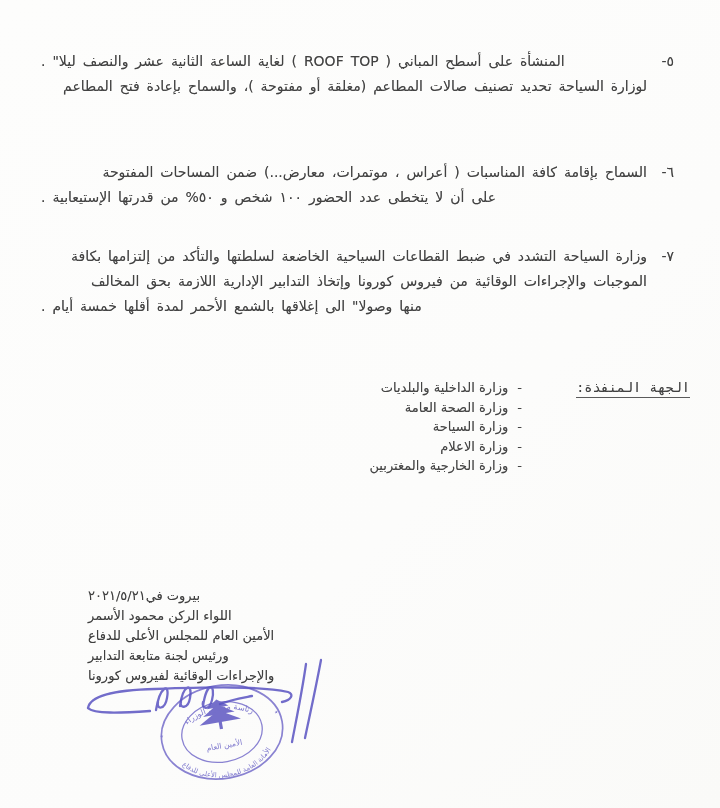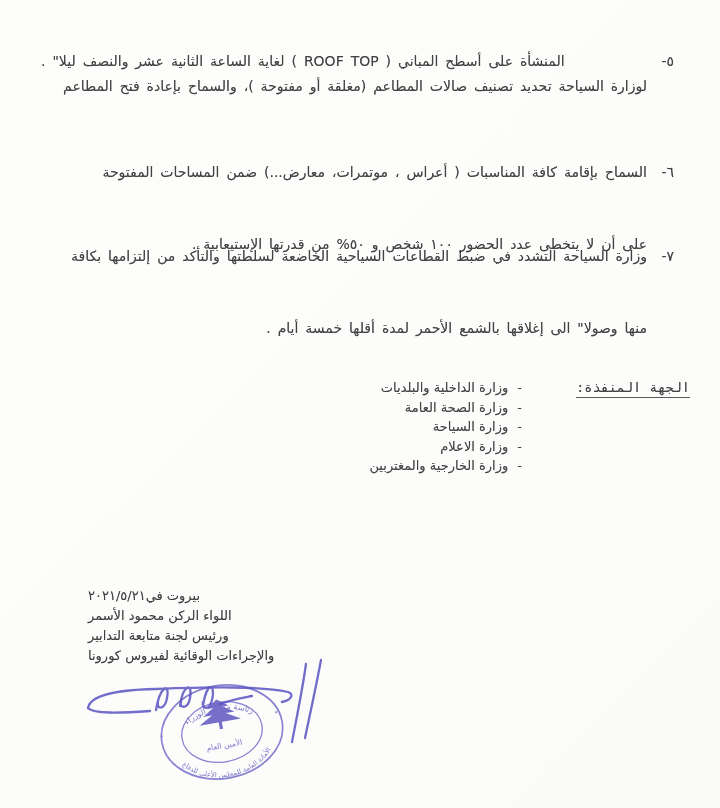--- a/index.html
+++ b/index.html
@@ -24,21 +24,21 @@
     word-spacing:2.5px;
     text-shadow:0 0 .6px rgba(110,110,110,.55);
     padding-right:27px;
   }
   .clause .num{
     position:absolute;right:0;top:0;width:26px;
     text-align:right;letter-spacing:0;
   }
   .clause .line{white-space:nowrap;text-align:right;}
   .clause .line.align-left{text-align:left;}
-  .clause .line.align-center{text-align:right;margin-top:47px;}
+  .clause .line.align-center{text-align:left;}
   
   .exec-heading{
     position:absolute;top:379px;right:30px;
     direction:rtl;color:#424242;font-size:13.5px;
     border-bottom:1px solid #5a5a5a;padding-bottom:1px;
     text-shadow:0 0 .6px rgba(110,110,110,.55);
     white-space:nowrap;
     font-family:Liberation Mono, monospace;
   }
   .ministries{
@@ -73,20 +73,21 @@
 
   <div class="clause" style="top:160px">
     <span class="num">٦-</span>
     <div class="line">السماح بإقامة كافة المناسبات ( أعراس ، موتمرات، معارض...) ضمن المساحات المفتوحة</div>
     <div class="line align-center">على أن لا يتخطى عدد الحضور ١٠٠ شخص و ٥٠% من قدرتها الإستيعابية .</div>
   </div>
 
   <div class="clause" style="top:244px">
     <span class="num">٧-</span>
     <div class="line">وزارة السياحة التشدد في ضبط القطاعات السياحية الخاضعة لسلطتها والتأكد من إلتزامها بكافة</div>
+    <div class="line">الموجبات والإجراءات الوقائية من فيروس كورونا وإتخاذ التدابير الإدارية اللازمة بحق المخالف</div>
     <div class="line align-center">منها وصولا" الى إغلاقها بالشمع الأحمر لمدة أقلها خمسة أيام .</div>
   </div>
 
   <div class="exec-heading">الجهة المنفذة:</div>
 
   <div class="ministries">
     <div class="row">
       <span class="dash">-</span><span>وزارة الداخلية والبلديات</span>
     </div>
     <div class="row">
@@ -99,20 +100,21 @@
       <span class="dash">-</span><span>وزارة الاعلام</span>
     </div>
     <div class="row">
       <span class="dash">-</span><span>وزارة الخارجية والمغتربين</span>
     </div>
   </div>
 
   <div class="sig-block">
     <div class="sig-line">بيروت في٢٠٢١/٥/٢١</div>
     <div class="sig-line">اللواء الركن محمود الأسمر</div>
+    <div class="sig-line">الأمين العام للمجلس الأعلى للدفاع</div>
     <div class="sig-line">ورئيس لجنة متابعة التدابير</div>
     <div class="sig-line">والإجراءات الوقائية لفيروس كورونا</div>
   </div>
 
   <svg class="stamp-svg" width="196" height="154" viewBox="0 0 196 154">
     <g transform="rotate(-10 98 74)" stroke="#7a72cc" fill="none">
       <ellipse cx="98" cy="74" rx="61" ry="46.5" stroke-width="1.7"></ellipse>
       <ellipse cx="98" cy="74" rx="40.5" ry="30" stroke-width="1.3"></ellipse>
 
       <defs>

